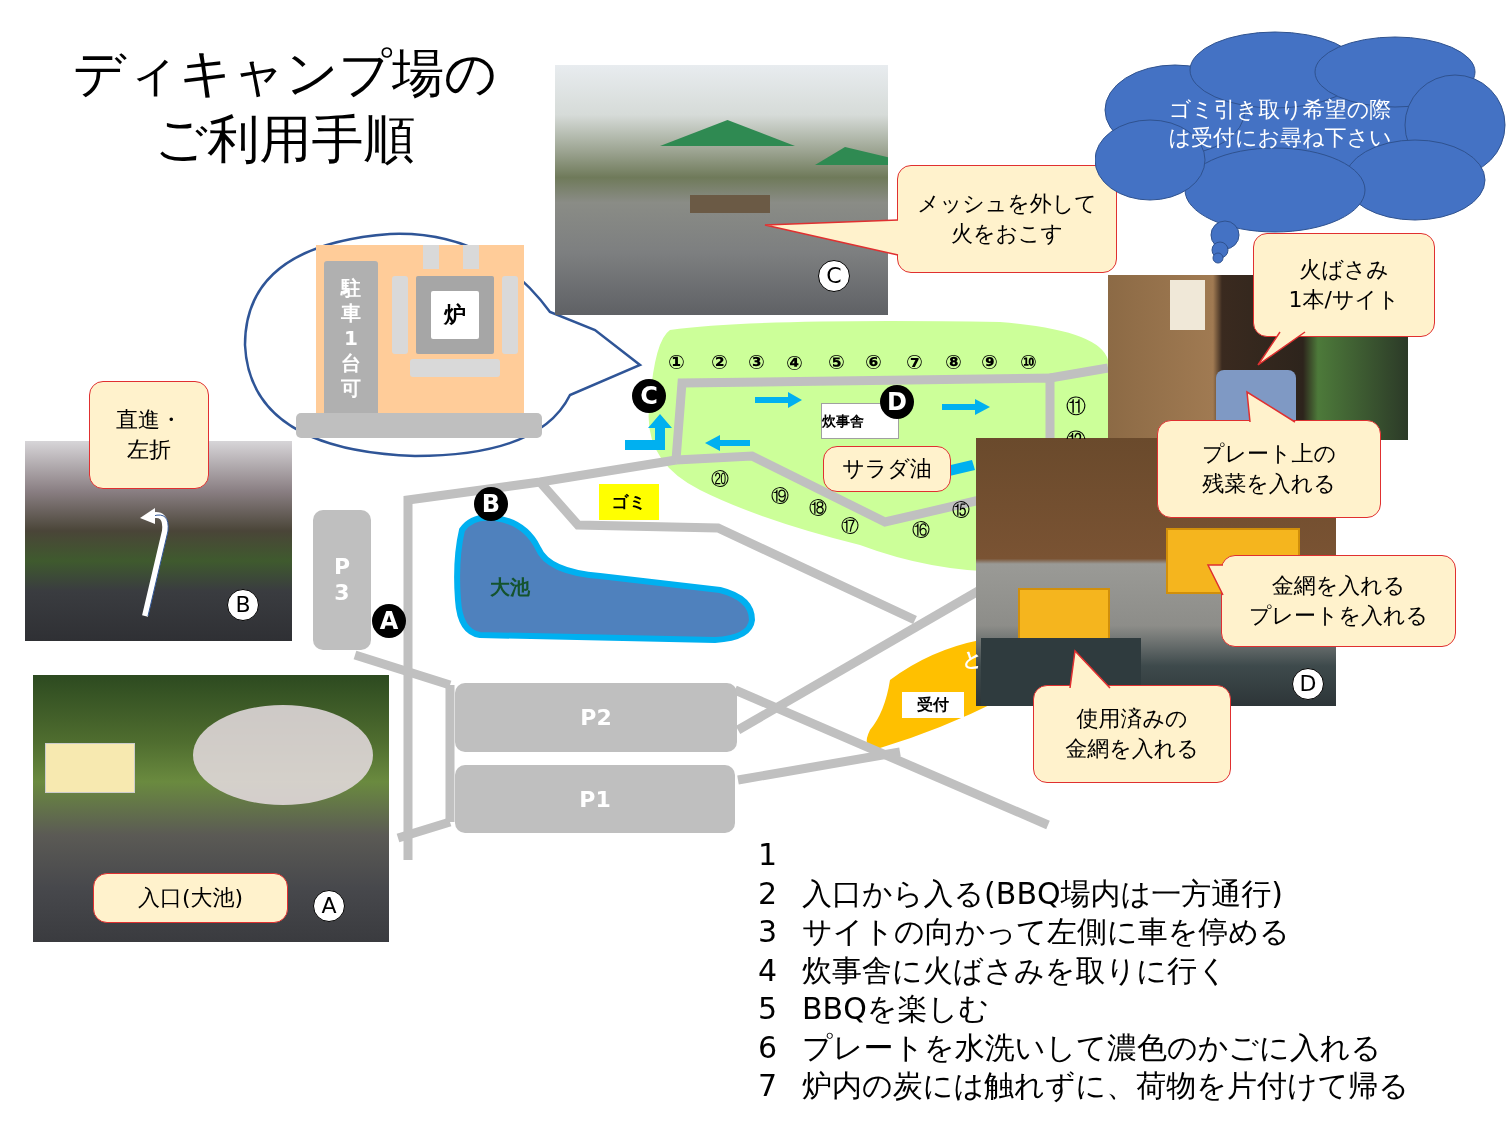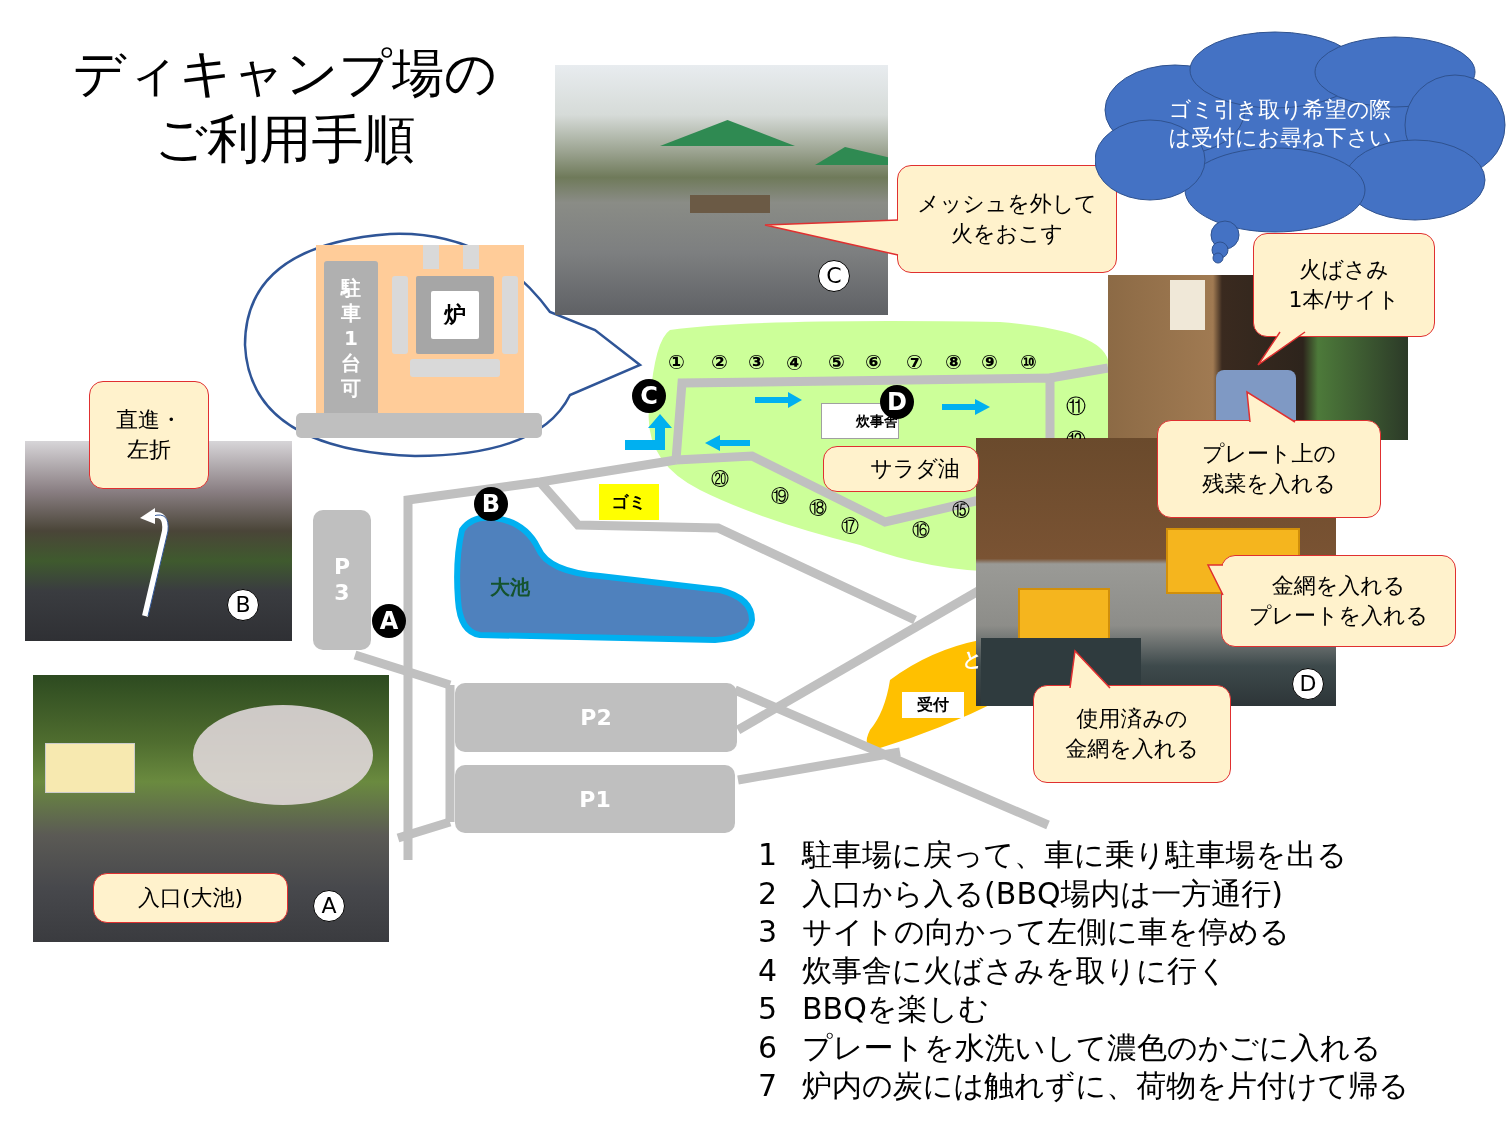--- a/index.html
+++ b/index.html
@@ -214,25 +214,25 @@
 
 <div class="lot" style="left:313px;top:510px;width:58px;height:140px;flex-direction:column;line-height:26px;">
   <div>P</div>
   <div>3</div>
 </div>
 <div class="lot" style="left:455px;top:683px;width:282px;height:69px;">P2</div>
 <div class="lot" style="left:455px;top:765px;width:280px;height:68px;">P1</div>
 
 <div class="abs" style="left:490px;top:574px;color:#14532d;font-weight:700;font-size:20px;">大池</div>
 <div class="abs" style="left:599px;top:484px;width:60px;height:36px;background:#ffff00;font-weight:700;font-size:17px;text-align:center;line-height:36px;">ゴミ</div>
-<div class="abs" style="left:821px;top:403px;width:76px;height:34px;background:#fff;border:1.5px solid #a0a0a0;font-weight:700;font-size:14px;text-align:right;line-height:34px;">炊事舎</div>
+<div class="abs" style="left:821px;top:403px;width:76px;height:34px;background:#fff;border:1.5px solid #a0a0a0;font-weight:700;font-size:14px;text-align:left;line-height:34px;">炊事舎</div>
 <div class="abs" style="left:902px;top:692px;width:62px;height:26px;background:#fff;font-weight:700;font-size:16px;text-align:center;line-height:26px;">受付</div>
 <div class="abs" style="left:962px;top:646px;color:#fff;font-weight:700;font-size:20px;">と</div>
 
-<div class="callout" style="left:823px;top:446px;width:126px;height:44px;font-size:22px;padding-left:28px;">
+<div class="callout" style="left:823px;top:446px;width:126px;height:44px;font-size:22px;">
   <div>サラダ油</div>
 </div>
 
 <div class="abs" style="left:668px;top:350px;font-size:20px;font-weight:700;">①</div>
 <div class="abs" style="left:711px;top:350px;font-size:20px;font-weight:700;">②</div>
 <div class="abs" style="left:748px;top:350px;font-size:20px;font-weight:700;">③</div>
 <div class="abs" style="left:786px;top:351px;font-size:20px;font-weight:700;">④</div>
 <div class="abs" style="left:828px;top:350px;font-size:20px;font-weight:700;">⑤</div>
 <div class="abs" style="left:865px;top:350px;font-size:20px;font-weight:700;">⑥</div>
 <div class="abs" style="left:906px;top:350px;font-size:20px;font-weight:700;">⑦</div>
@@ -249,21 +249,20 @@
 <div class="abs" style="left:711px;top:467px;font-size:18px;">⑳</div>
 
 <div class="circ-b" style="left:372px;top:604px;">A</div>
 <div class="circ-b" style="left:474px;top:487px;">B</div>
 <div class="circ-b" style="left:632px;top:379px;">C</div>
 <div class="circ-b" style="left:880px;top:385px;">D</div>
 
 <div class="abs steps">
   <div class="row">
       <span class="num">1</span>
-      <span>駐車場に戻って、車に乗り駐車場を出る</span>
     </div>
   <div class="row">
       <span class="num">2</span>
       <span>入口から入る(BBQ場内は一方通行)</span>
     </div>
   <div class="row">
       <span class="num">3</span>
       <span>サイトの向かって左側に車を停める</span>
     </div>
   <div class="row">

